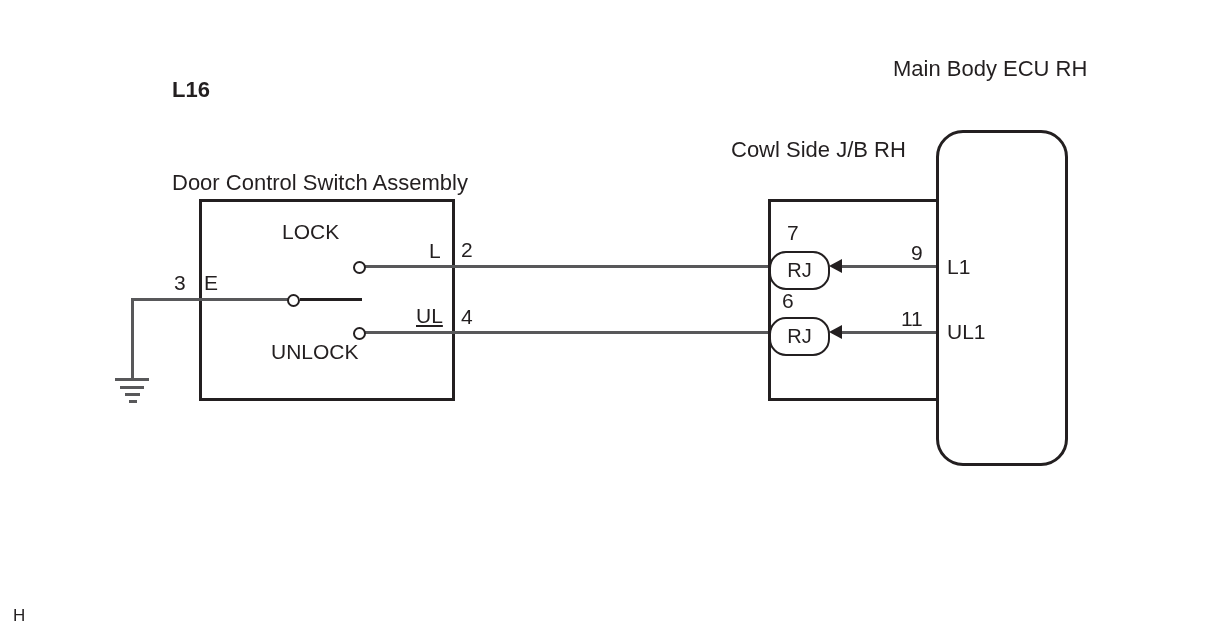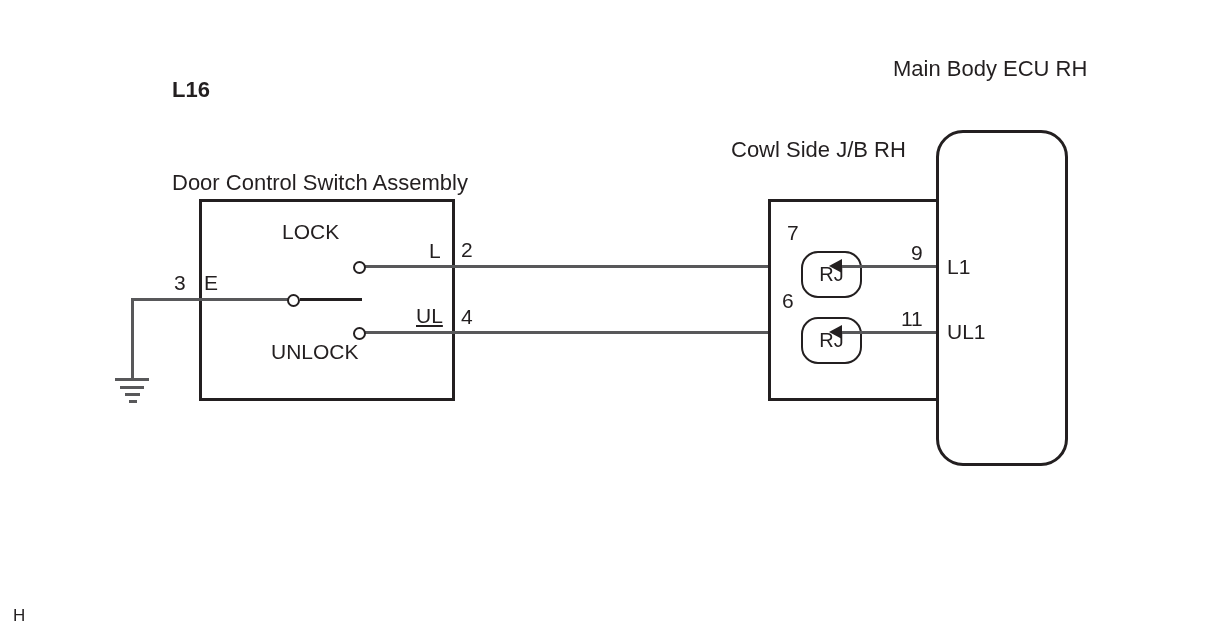--- a/index.html
+++ b/index.html
@@ -61,30 +61,29 @@
     width: 13px;
     height: 13px;
     border: 2.5px solid var(--line);
     border-radius: 50%;
     background: #ffffff;
     box-sizing: border-box;
   }
   .stadium {
     position: absolute;
     width: 61px;
-    height: 47px;
+    height: 39px;
     border: 2.5px solid var(--line);
     border-radius: 17px;
     background: #ffffff;
     box-sizing: border-box;
     display: flex;
     align-items: center;
     justify-content: center;
     font-size: 20px;
-    margin-left: 32px;
   }
   .arrow-left {
     position: absolute;
     width: 0;
     height: 0;
     border-top: 7px solid transparent;
     border-bottom: 7px solid transparent;
     border-right: 13px solid var(--line);
   }
 </style>

